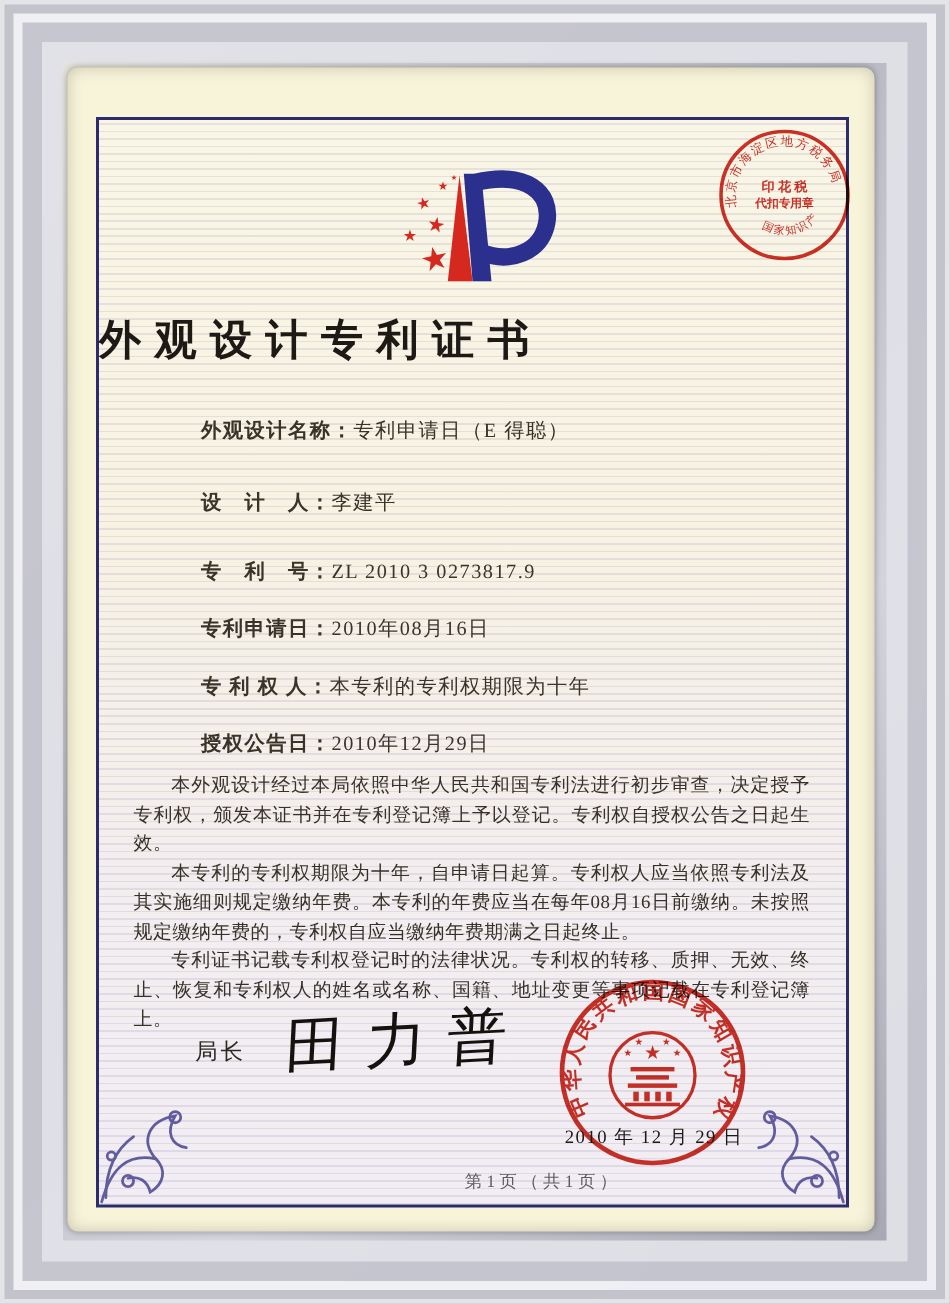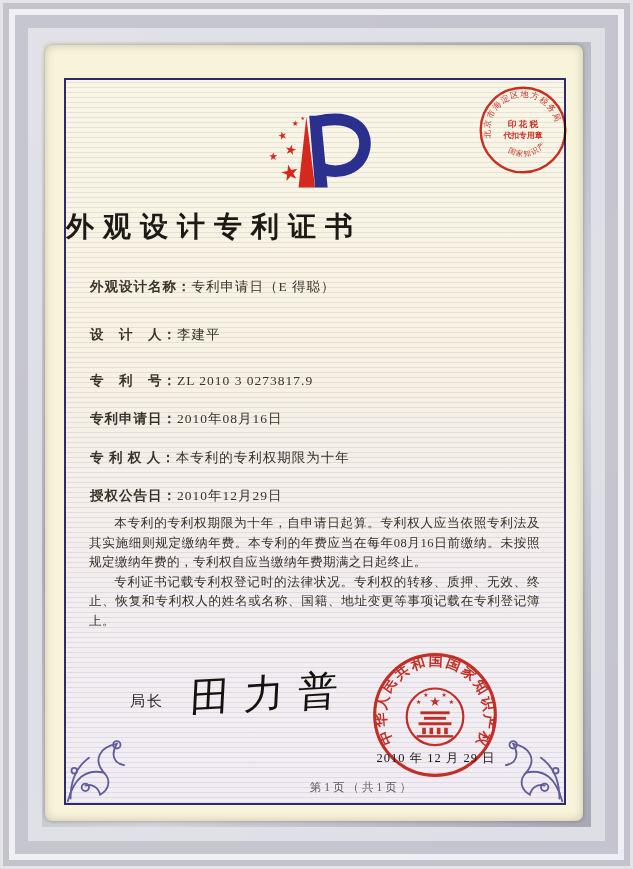--- a/index.html
+++ b/index.html
@@ -36,21 +36,21 @@
     letter-spacing:3px;font-weight:bold;}
 
   .logo{position:absolute;left:187px;top:30px;width:126px;height:96px;}
 
   .title{position:absolute;left:0;top:128px;width:100%;text-align:left;
     font-size:28px;font-weight:bold;color:#1d1a16;letter-spacing:9px;}
 
   .fields{position:absolute;left:24px;top:0;right:20px;}
   .field-row{position:absolute;left:0;font-size:13.5px;color:#3a332a;
     letter-spacing:1px;white-space:nowrap;}
-  .field-row .lb{font-weight:bold;}
+  .field-row .lb{font-weight:bold;margin-left:44px;}
   .f0{top:198px}.f1{top:246px}.f2{top:292px}.f3{top:330px}.f4{top:369px}.f5{top:407px}
 
   .paras{position:absolute;left:23px;right:24px;top:434px;
     font-size:12.6px;line-height:19.5px;color:#37312a;text-align:justify;
     letter-spacing:.4px;}
   .paras p{margin:0;text-indent:2em;}
 
   .sign{position:absolute;left:64px;top:586px;display:flex;align-items:flex-end;}
   .sign .sig-label{font-size:15px;color:#2c2822;letter-spacing:2px;
     padding-bottom:10px;}
@@ -127,20 +127,21 @@
         </div>
         <div class="field-row f4">
           <span class="lb">专 利 权 人：</span><span class="vl">本专利的专利权期限为十年</span>
         </div>
         <div class="field-row f5">
           <span class="lb">授权公告日：</span><span class="vl">2010年12月29日</span>
         </div>
       </div>
 
       <div class="paras">
+        <p>本外观设计经过本局依照中华人民共和国专利法进行初步审查，决定授予专利权，颁发本证书并在专利登记簿上予以登记。专利权自授权公告之日起生效。</p>
         <p>本专利的专利权期限为十年，自申请日起算。专利权人应当依照专利法及其实施细则规定缴纳年费。本专利的年费应当在每年08月16日前缴纳。未按照规定缴纳年费的，专利权自应当缴纳年费期满之日起终止。</p>
         <p>专利证书记载专利权登记时的法律状况。专利权的转移、质押、无效、终止、恢复和专利权人的姓名或名称、国籍、地址变更等事项记载在专利登记簿上。</p>
       </div>
 
       <div class="sign">
         <span class="sig-label">局长</span>
         <span class="sig-name">田力普</span>
       </div>
 
       <div class="footer-page">第1页（共1页）</div>

